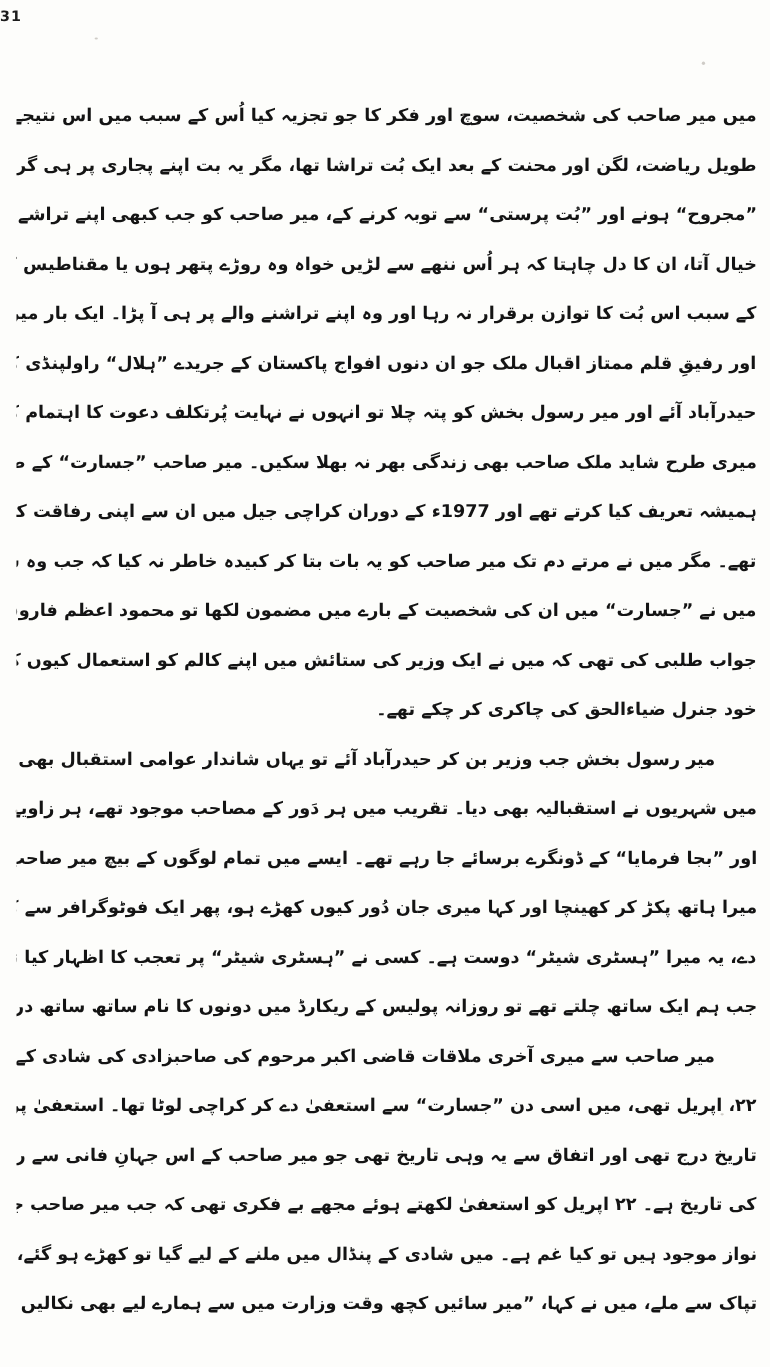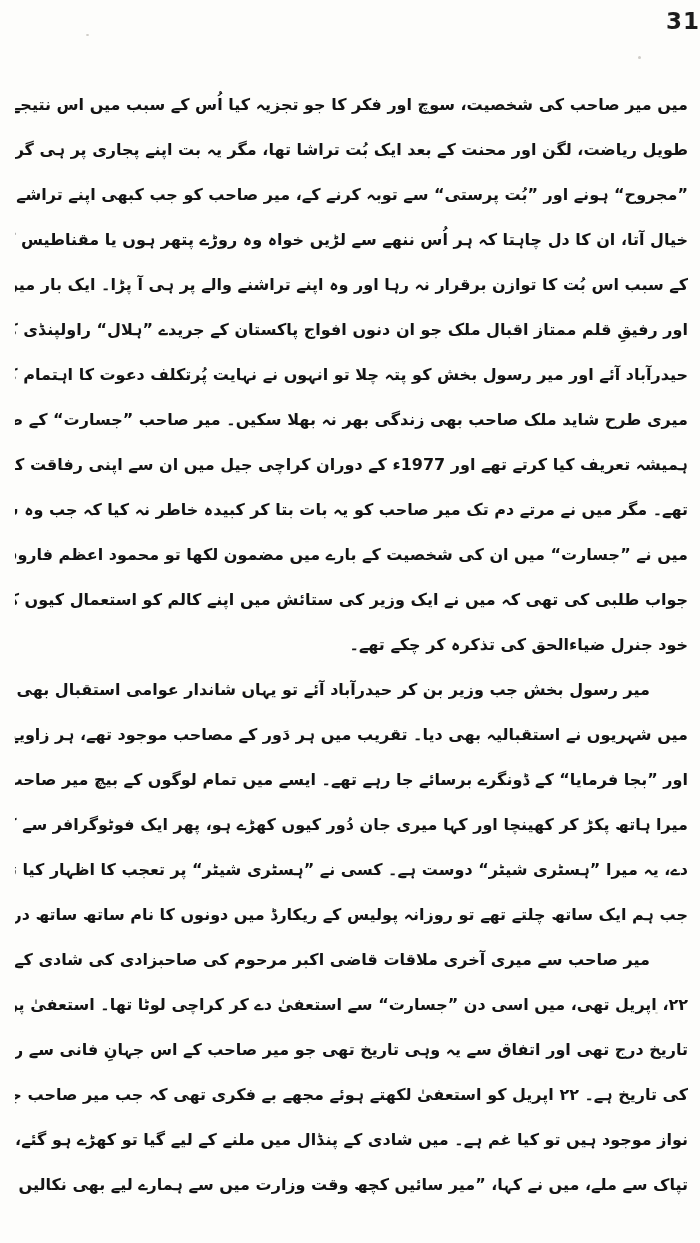--- a/index.html
+++ b/index.html
@@ -14,22 +14,22 @@
     background: #fdfdfb;
     overflow: hidden;
     font-family: "DejaVu Sans", sans-serif;
     color: #141414;
   }
   .page-number {
     position: absolute;
     top: 8px;
     left: 0;
     width: 700px;
-    text-align: right;
-    font-size: 23px;
+    text-align: left;
+    font-size: 13px;
     font-weight: 600;
     letter-spacing: 1px;
     color: #1c1c1c;
     direction: ltr;
   }
   .text-block {
     position: absolute;
     top: 82px;
     right: 12px;
     left: 15px;
@@ -82,21 +82,21 @@
       <div class="line">”مجروح“ ہونے اور ”بُت پرستی“ سے توبہ کرنے کے، میر صاحب کو جب کبھی اپنے تراشے ہوئے پیکر کا</div>
       <div class="line">خیال آتا، ان کا دل چاہتا کہ ہر اُس ننھے سے لڑیں خواہ وہ روڑے پتھر ہوں یا مقناطیس کے ٹکڑے، جن</div>
       <div class="line">کے سبب اس بُت کا توازن برقرار نہ رہا اور وہ اپنے تراشنے والے پر ہی آ پڑا۔ ایک بار میرے دوست</div>
       <div class="line">اور رفیقِ قلم ممتاز اقبال ملک جو ان دنوں افواج پاکستان کے جریدے ”ہلال“ راولپنڈی کے ایڈیٹر ہیں</div>
       <div class="line">حیدرآباد آئے اور میر رسول بخش کو پتہ چلا تو انہوں نے نہایت پُرتکلف دعوت کا اہتمام کیا، جس کی یاد</div>
       <div class="line">میری طرح شاید ملک صاحب بھی زندگی بھر نہ بھلا سکیں۔ میر صاحب ”جسارت“ کے صلاح الدین کی بھی</div>
       <div class="line">ہمیشہ تعریف کیا کرتے تھے اور 1977ء کے دوران کراچی جیل میں ان سے اپنی رفاقت کا تذکرہ کرتے</div>
       <div class="line">تھے۔ مگر میں نے مرتے دم تک میر صاحب کو یہ بات بتا کر کبیدہ خاطر نہ کیا کہ جب وہ سینئر وزیر بنے اور</div>
       <div class="line">میں نے ”جسارت“ میں ان کی شخصیت کے بارے میں مضمون لکھا تو محمود اعظم فاروقی نے مجھ سے تحریری</div>
       <div class="line">جواب طلبی کی تھی کہ میں نے ایک وزیر کی ستائش میں اپنے کالم کو استعمال کیوں کیا، حالانکہ موصوف</div>
-      <div class="line short">خود جنرل ضیاءالحق کی تذکرہ کر چکے تھے۔</div>
+      <div class="line short">خود جنرل ضیاءالحق کی چاکری کر چکے تھے۔</div>
     </div>
 
     <div class="para">
       <div class="line indent">میر رسول بخش جب وزیر بن کر حیدرآباد آئے تو یہاں شاندار عوامی استقبال بھی ہوا اور ایک ہوٹل</div>
       <div class="line">میں شہریوں نے استقبالیہ بھی دیا۔ تقریب میں ہر دَور کے مصاحب موجود تھے، ہر زاویے سے ”جی ہاں“</div>
       <div class="line">اور ”بجا فرمایا“ کے ڈونگرے برسائے جا رہے تھے۔ ایسے میں تمام لوگوں کے بیچ میر صاحب نے</div>
       <div class="line">میرا ہاتھ پکڑ کر کھینچا اور کہا میری جان دُور کیوں کھڑے ہو، پھر ایک فوٹوگرافر سے کہا یار تصویر یہ تو اتار</div>
       <div class="line">دے، یہ میرا ”ہسٹری شیٹر“ دوست ہے۔ کسی نے ”ہسٹری شیٹر“ پر تعجب کا اظہار کیا تو بولے بھائی</div>
       <div class="line">جب ہم ایک ساتھ چلتے تھے تو روزانہ پولیس کے ریکارڈ میں دونوں کا نام ساتھ ساتھ درج ہوتا تھا۔</div>
     </div>

